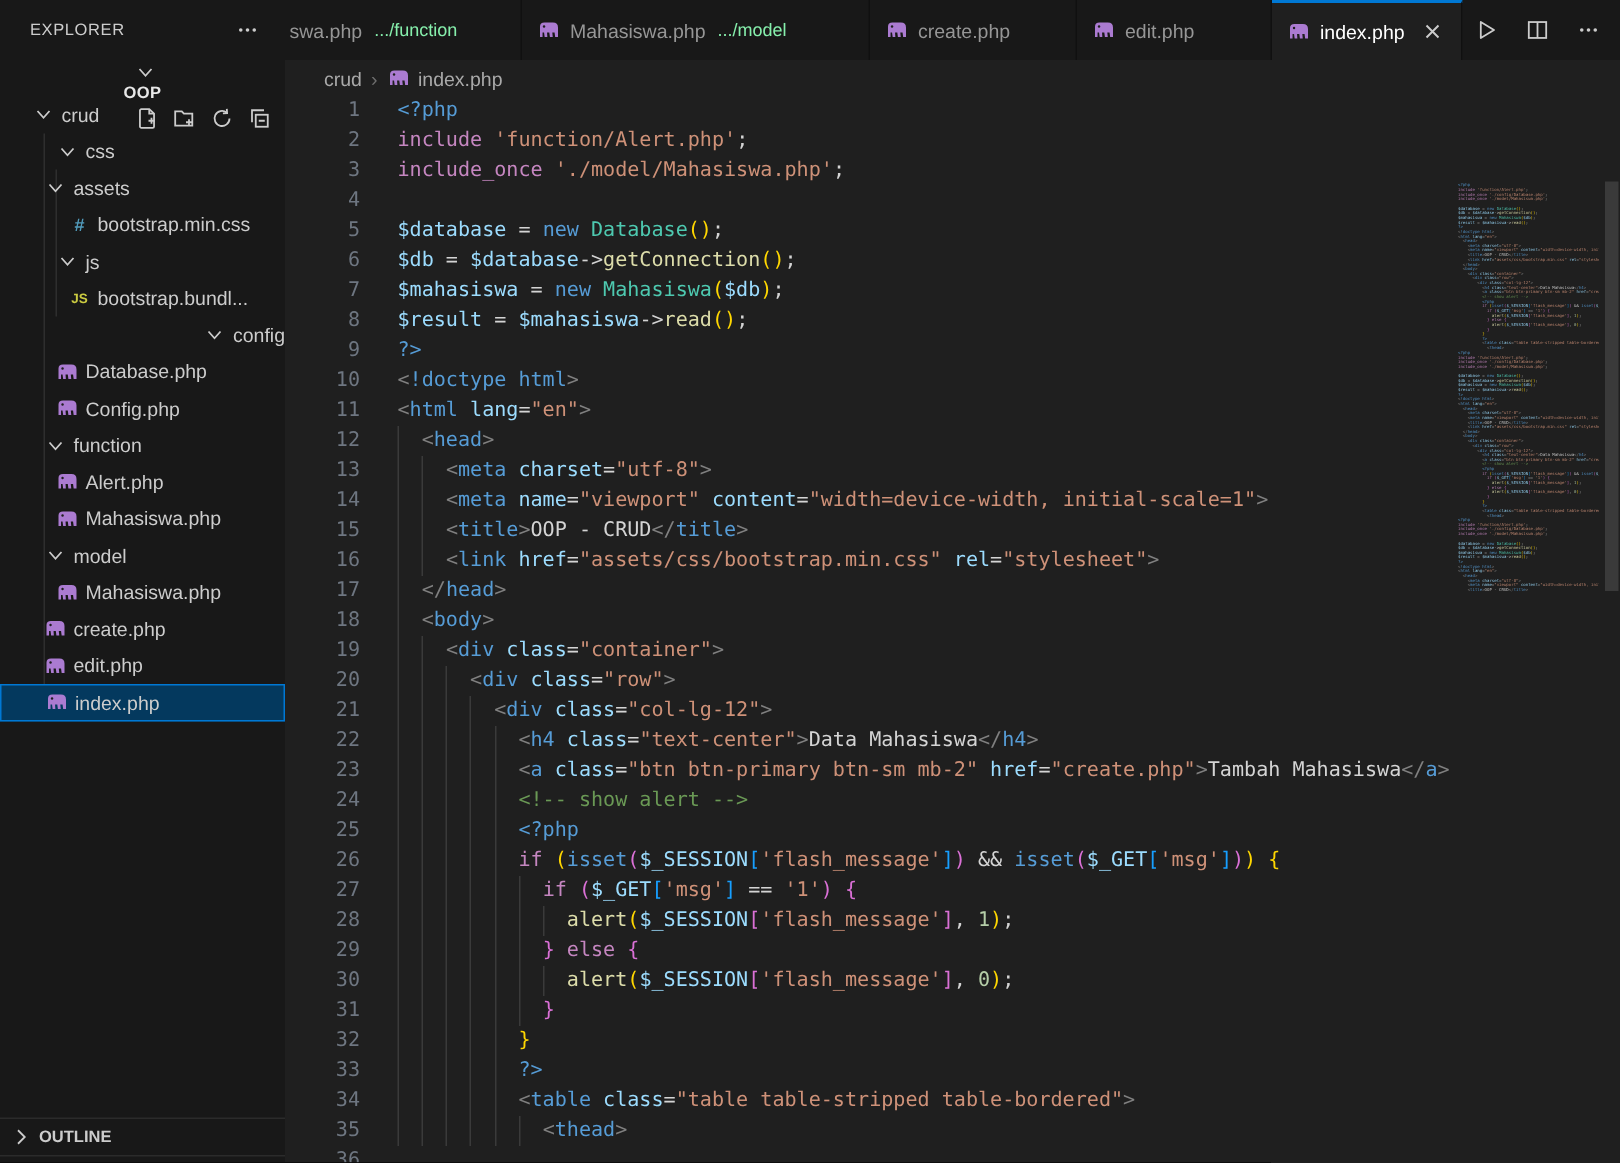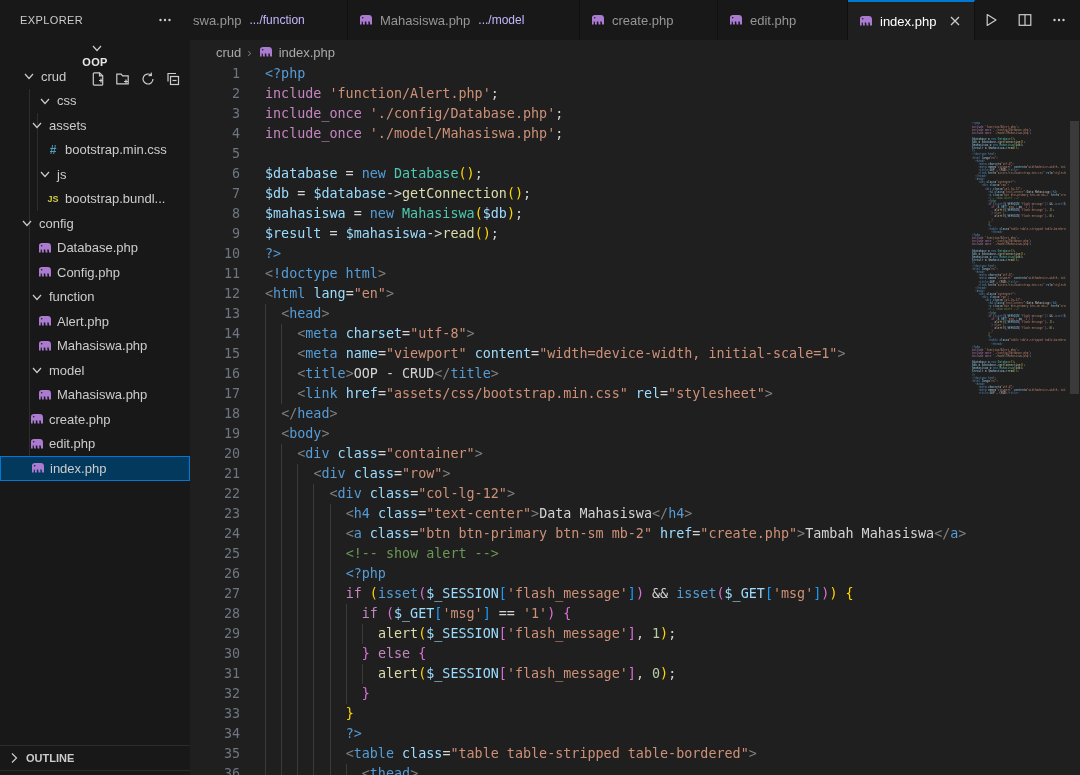--- a/index.html
+++ b/index.html
@@ -25,21 +25,21 @@
   .outline-bar{position:absolute;left:0;top:745px;width:190px;height:26px;box-sizing:border-box;
        border-top:1px solid #2b2b2b;border-bottom:1px solid #2b2b2b;display:flex;align-items:center;
        font-size:11px;font-weight:bold;color:#cccccc;background:#181818;}
   .outline-bar .chev{width:16px;height:16px;margin:0 4px 0 6px;display:flex;align-items:center;justify-content:center;}
   
   .main{position:absolute;left:190px;top:0;width:890px;height:775px;}
   .tabbar{position:absolute;left:0;top:0;width:890px;height:40px;background:#181818;display:flex;}
   .tab{position:relative;height:40px;box-sizing:border-box;display:flex;align-items:center;
        padding:0 10px;border-right:1px solid #101010;background:#181818;color:#969696;font-size:13px;cursor:pointer;flex:0 0 auto;}
   .tab .ticon{width:16px;height:16px;margin-right:6px;flex:0 0 16px;}
-  .tab .desc{margin-left:8px;color:#c4b5fd;font-size:12px;}
+  .tab .desc{margin-left:8px;color:#86efac;font-size:12px;}
   .tab.active{background:#1f1f1f;color:#ffffff;border-top:2px solid #0078d4;}
   .tab .close{margin-left:10px;width:18px;height:18px;display:flex;align-items:center;justify-content:center;border-radius:4px;color:#cccccc;}
   .tab-actions{margin-left:auto;display:flex;align-items:center;gap:12px;padding-right:10px;color:#cccccc;}
   
   .breadcrumb{position:absolute;left:0;top:40px;width:890px;height:24px;background:#1f1f1f;display:flex;align-items:center;
        font-size:13px;color:#a9a9a9;padding-left:26px;box-sizing:border-box;}
   .breadcrumb .sep{margin:0 6px;color:#6e6e6e;font-size:13px;}
   .breadcrumb .bicon{width:16px;height:16px;margin-right:5px;}
   .crumb{display:flex;align-items:center;cursor:pointer;}
   
@@ -153,21 +153,21 @@
             </svg>
           </span>
           <span>js</span>
         </div>
         <div class="tree-row" style="padding-left: 45px;">
           <span class="slot">
             <span class="js-glyph">JS</span>
           </span>
           <span>bootstrap.bundl...</span>
         </div>
-        <div class="tree-row" style="padding-left: 19px;">
+        <div class="tree-row" style="padding-left: 19px; justify-content: flex-end;">
           <span class="slot">
             <svg width="16" height="16" viewBox="0 0 16 16">
               <polyline points="4,6 8,10.5 12,6" fill="none" stroke="#cccccc" stroke-width="1.2"></polyline>
             </svg>
           </span>
           <span>config</span>
         </div>
         <div class="tree-row" style="padding-left: 37px;">
           <span class="slot">
             <svg width="16" height="16" viewBox="0 0 16 16">
@@ -388,21 +388,20 @@
           <div class="ln">31</div>
           <div class="ln">32</div>
           <div class="ln">33</div>
           <div class="ln">34</div>
           <div class="ln">35</div>
           <div class="ln">36</div>
         </div>
       <div class="codecol" id="codecol">
           <div class="cline"><span></span><span class="tk-tag">&lt;?php</span></div>
           <div class="cline"><span></span><span class="tk-kw">include</span><span class="tk-w"> </span><span class="tk-str">'function/Alert.php'</span><span class="tk-w">;</span></div>
-          <div class="cline"><span></span><span class="tk-kw">include_once</span><span class="tk-w"> </span><span class="tk-str">'./config/Database.php'</span><span class="tk-w">;</span></div>
           <div class="cline"><span></span><span class="tk-kw">include_once</span><span class="tk-w"> </span><span class="tk-str">'./model/Mahasiswa.php'</span><span class="tk-w">;</span></div>
           <div class="cline"><span></span></div>
           <div class="cline"><span></span><span class="tk-var">$database</span><span class="tk-w"> = </span><span class="tk-tag">new</span><span class="tk-w"> </span><span class="tk-cls">Database</span><span class="tk-b1">()</span><span class="tk-w">;</span></div>
           <div class="cline"><span></span><span class="tk-var">$db</span><span class="tk-w"> = </span><span class="tk-var">$database</span><span class="tk-w">-&gt;</span><span class="tk-fn">getConnection</span><span class="tk-b1">()</span><span class="tk-w">;</span></div>
           <div class="cline"><span></span><span class="tk-var">$mahasiswa</span><span class="tk-w"> = </span><span class="tk-tag">new</span><span class="tk-w"> </span><span class="tk-cls">Mahasiswa</span><span class="tk-b1">(</span><span class="tk-var">$db</span><span class="tk-b1">)</span><span class="tk-w">;</span></div>
           <div class="cline"><span></span><span class="tk-var">$result</span><span class="tk-w"> = </span><span class="tk-var">$mahasiswa</span><span class="tk-w">-&gt;</span><span class="tk-fn">read</span><span class="tk-b1">()</span><span class="tk-w">;</span></div>
           <div class="cline"><span></span><span class="tk-tag">?&gt;</span></div>
           <div class="cline"><span></span><span class="tk-ang">&lt;</span><span class="tk-tag">!doctype html</span><span class="tk-ang">&gt;</span></div>
           <div class="cline"><span></span><span class="tk-ang">&lt;</span><span class="tk-tag">html</span><span class="tk-w"> </span><span class="tk-var">lang</span><span class="tk-w">=</span><span class="tk-str">"en"</span><span class="tk-ang">&gt;</span></div>
           <div class="cline"><span class="guide" style="left: 0px;"></span><span>  </span><span class="tk-ang">&lt;</span><span class="tk-tag">head</span><span class="tk-ang">&gt;</span></div>

